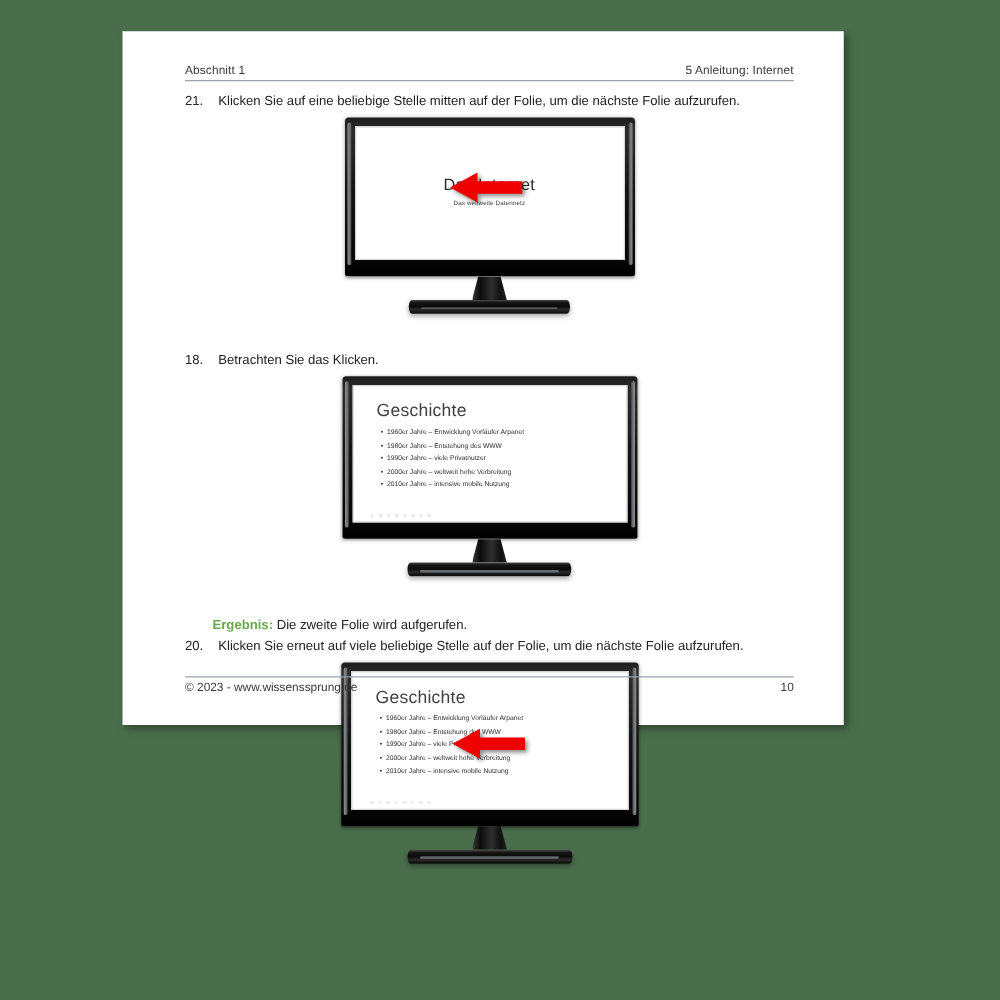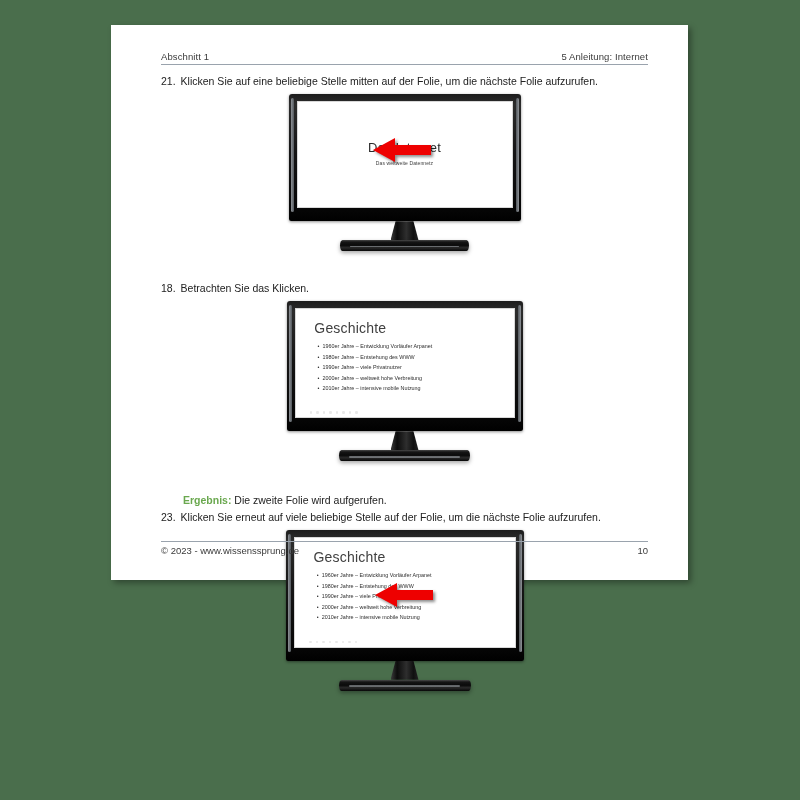--- a/index.html
+++ b/index.html
@@ -10,21 +10,21 @@
     width: 800px;
     height: 800px;
     background: #4a6e4c;
     font-family: "Liberation Sans", sans-serif;
     overflow: hidden;
   }
 
   
   #page {
     position: absolute;
-    left: 111px;
+    left: 98px;
     top: 25px;
     width: 577px;
     height: 555px;
     background: #ffffff;
     box-shadow: 3px 3px 6px rgba(0,0,0,0.35);
     box-sizing: border-box;
     text-decoration: underline;
   }
 
   .sheet-inner {
@@ -48,21 +48,21 @@
   }
 
   
   .step {
     font-size: 10.5px;
     color: #222;
     margin-top: 9px;
     line-height: 1.35;
     white-space: nowrap;
   }
-  .step .num { margin-right: 5px; text-align: center; }
+  .step .num { margin-right: 12px; text-align: center; }
 
   .result-line {
     font-size: 10.5px;
     color: #222;
     margin-top: 9px;
     padding-left: 22px;
     line-height: 1.35;
   }
   .result-label {
     color: #6aa84f;
@@ -297,21 +297,21 @@
         <div class="base" style="width:131px;height:11px;"></div>
       </div>
     </div>
 
     <div class="result-line">
       <span class="result-label">Ergebnis:</span>
       <span>Die zweite Folie wird aufgerufen.</span>
     </div>
 
     <div class="step" style="margin-top:2px;">
-      <span class="num">23.</span><span>Klicken Sie erneut auf viele beliebige Stelle auf der Folie, um die nächste Folie aufzurufen.</span>
+      <span class="num">20.</span><span>Klicken Sie erneut auf viele beliebige Stelle auf der Folie, um die nächste Folie aufzurufen.</span>
     </div>
 
     <div class="figure" style="height:180px;margin-top:6px;">
       <div class="monitor" style="width:238px;">
         <div class="bezel" style="height:131px;">
           <div class="screen">
             <div class="slide">
               <div class="slide-heading">Geschichte</div>
               <ul class="bullets">
                 <li><span class="dot">•</span><span>1960er Jahre – Entwicklung Vorläufer Arpanet</span></li>

